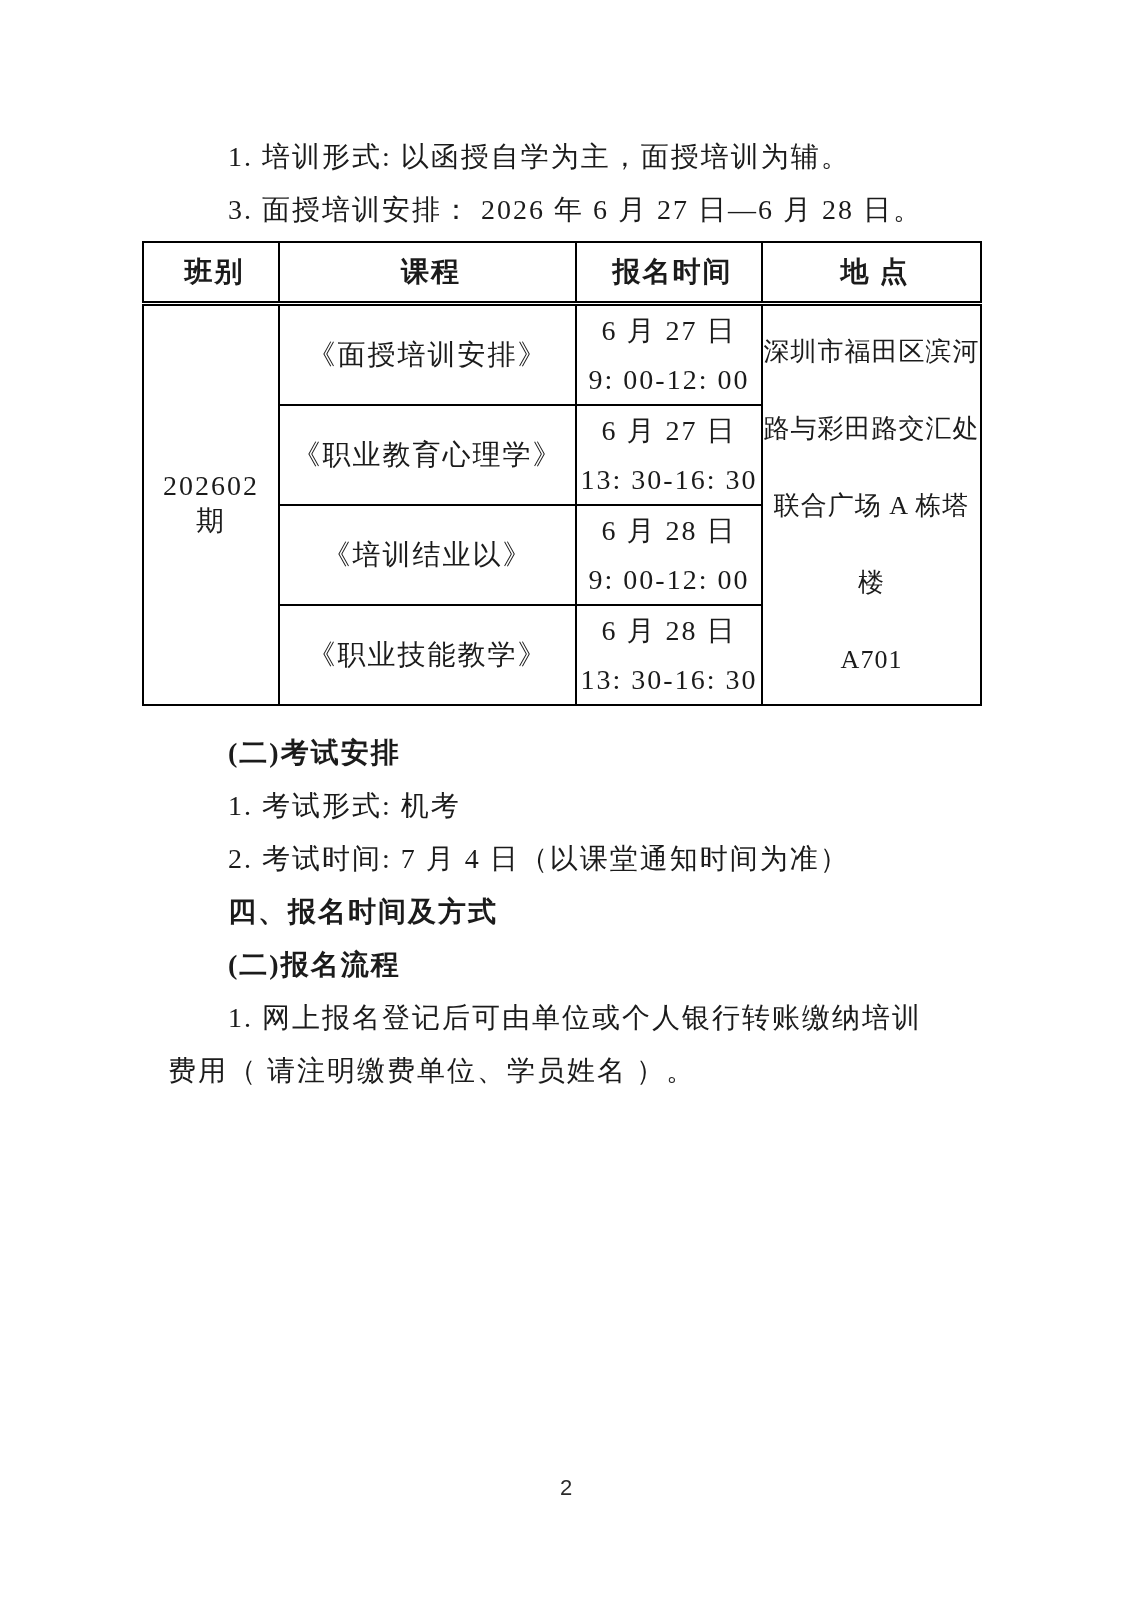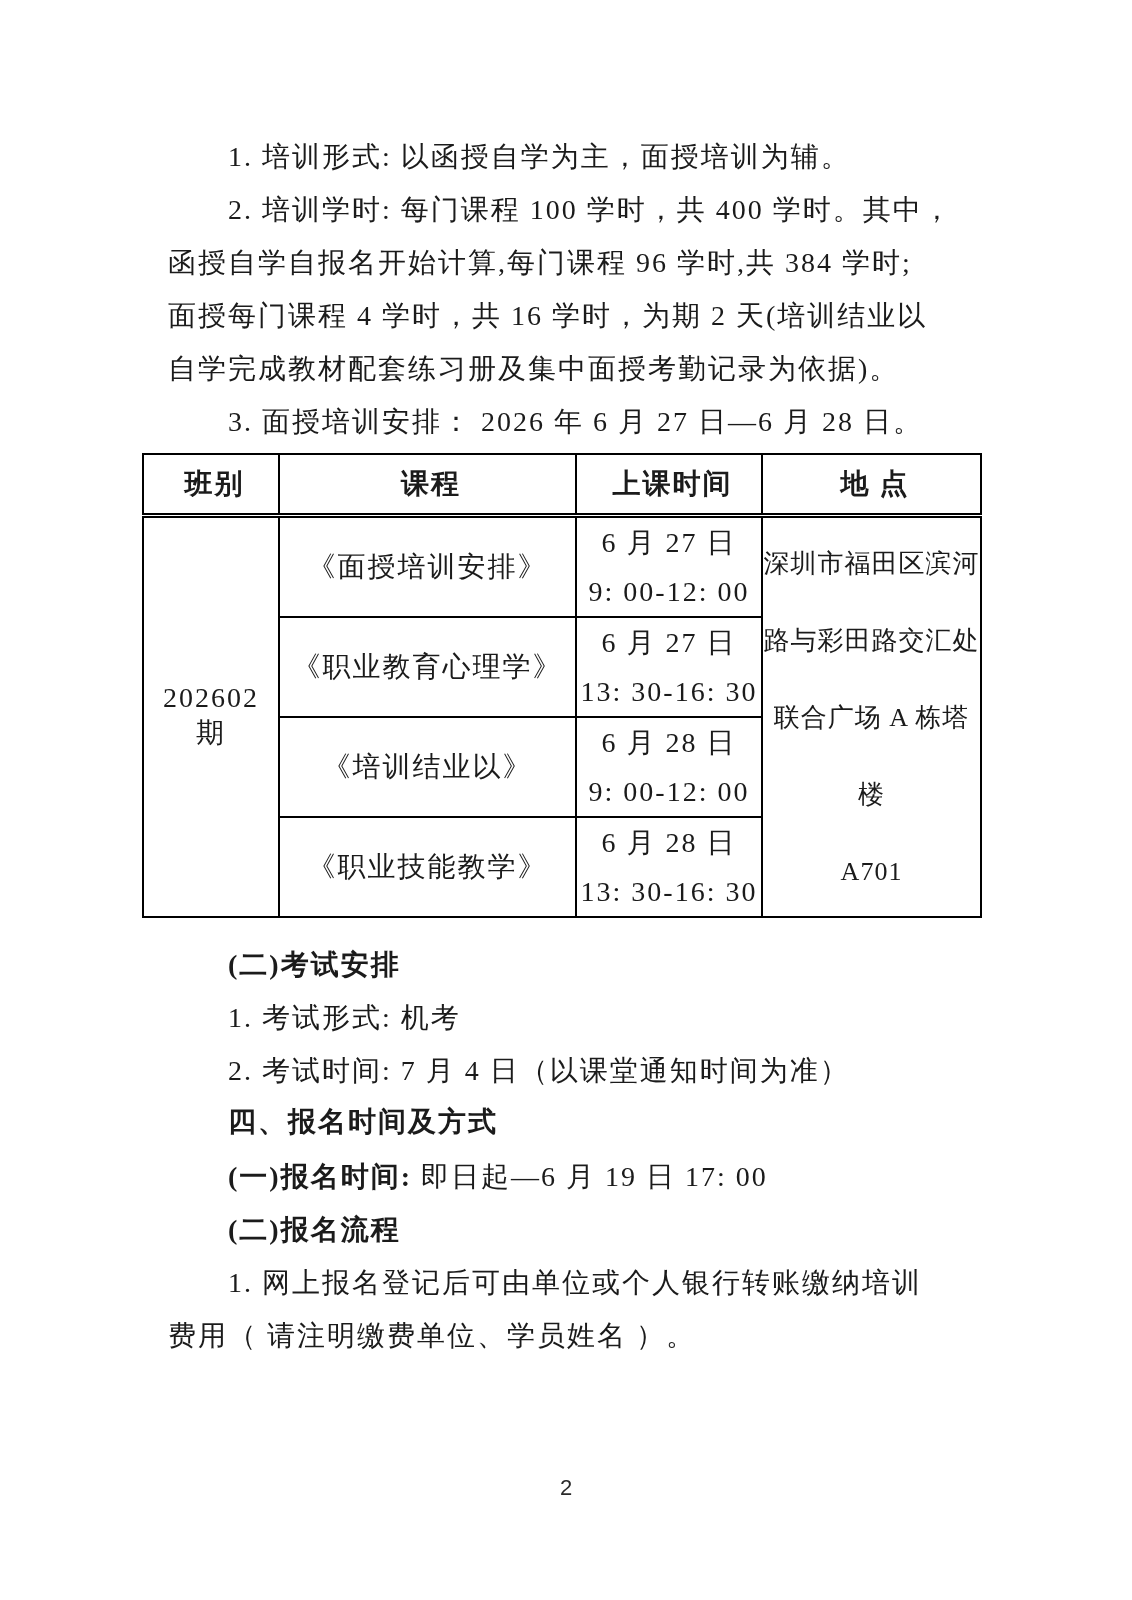--- a/index.html
+++ b/index.html
@@ -11,21 +11,21 @@
     color: #1b1b1b;
     font-family: "Liberation Serif", "DejaVu Serif", serif;
     overflow: hidden;
   }
   .content { padding: 130px 168px 0 168px; }
   p { margin: 0; font-size: 28px; line-height: 53px; letter-spacing: 2px; }
   .indent { text-indent: 60px; }
   .prewrap { white-space: pre-line; }
   .bold { font-weight: bold; }
   .heading-sans {
-    font-family: Liberation Mono, monospace;
+    font-family: Liberation Serif, serif;
     font-weight: bold;
   }
 
   table.schedule {
     border-collapse: collapse;
     table-layout: fixed;
     width: 838px;
     margin: 5px 0 20px -26px;
     text-align: center;
   }
@@ -61,38 +61,34 @@
     color: #2a2a2a;
   }
 </style>
 </head>
 <body>
 
 <div class="page">
   <div class="content">
 
     <p class="indent">1. 培训形式: 以函授自学为主，面授培训为辅。</p>
-    <p class="indent prewrap">2. 培训学时: 每门课程 100 学时，共 400 学时。其中，
-函授自学自报名开始计算,每门课程 96 学时,共 384 学时;
-面授每门课程 4 学时，共 16 学时，为期 2 天(培训结业以
-自学完成教材配套练习册及集中面授考勤记录为依据)。</p>
     <p class="indent">3. 面授培训安排： 2026 年 6 月 27 日—6 月 28 日。</p>
 
     <table class="schedule">
       <colgroup>
         <col style="width:136px">
           <col style="width:297px">
           <col style="width:186px">
           <col style="width:219px">
       </colgroup>
       <thead>
         <tr>
           <th>班别</th>
           <th>课程</th>
-          <th>上课时间</th>
+          <th>报名时间</th>
           <th>地  点</th>
         </tr>
       </thead>
       <tbody>
         <tr>
           <td rowspan="4">202602 期</td>
           <td>《面授培训安排》</td>
           <td class="cell-time">
             <div>6 月 27 日</div>
             <div>9: 00-12: 00</div>
@@ -124,21 +120,20 @@
           </td>
         </tr>
       </tbody>
     </table>
 
     <p class="indent bold">(二)考试安排</p>
     <p class="indent">1. 考试形式: 机考</p>
     <p class="indent">2. 考试时间: 7 月 4 日（以课堂通知时间为准）</p>
 
     <p class="indent heading-sans">四、报名时间及方式</p>
-    <p class="indent"><span class="bold">(一)报名时间: </span><span>即日起—6 月 19 日 17: 00</span></p>
     <p class="indent bold">(二)报名流程</p>
     <p class="indent prewrap">1. 网上报名登记后可由单位或个人银行转账缴纳培训
 费用（ 请注明缴费单位、学员姓名 ）。</p>
 
   </div>
 
   <div class="pageno">2</div>
 </div>
 
 </body></html>

